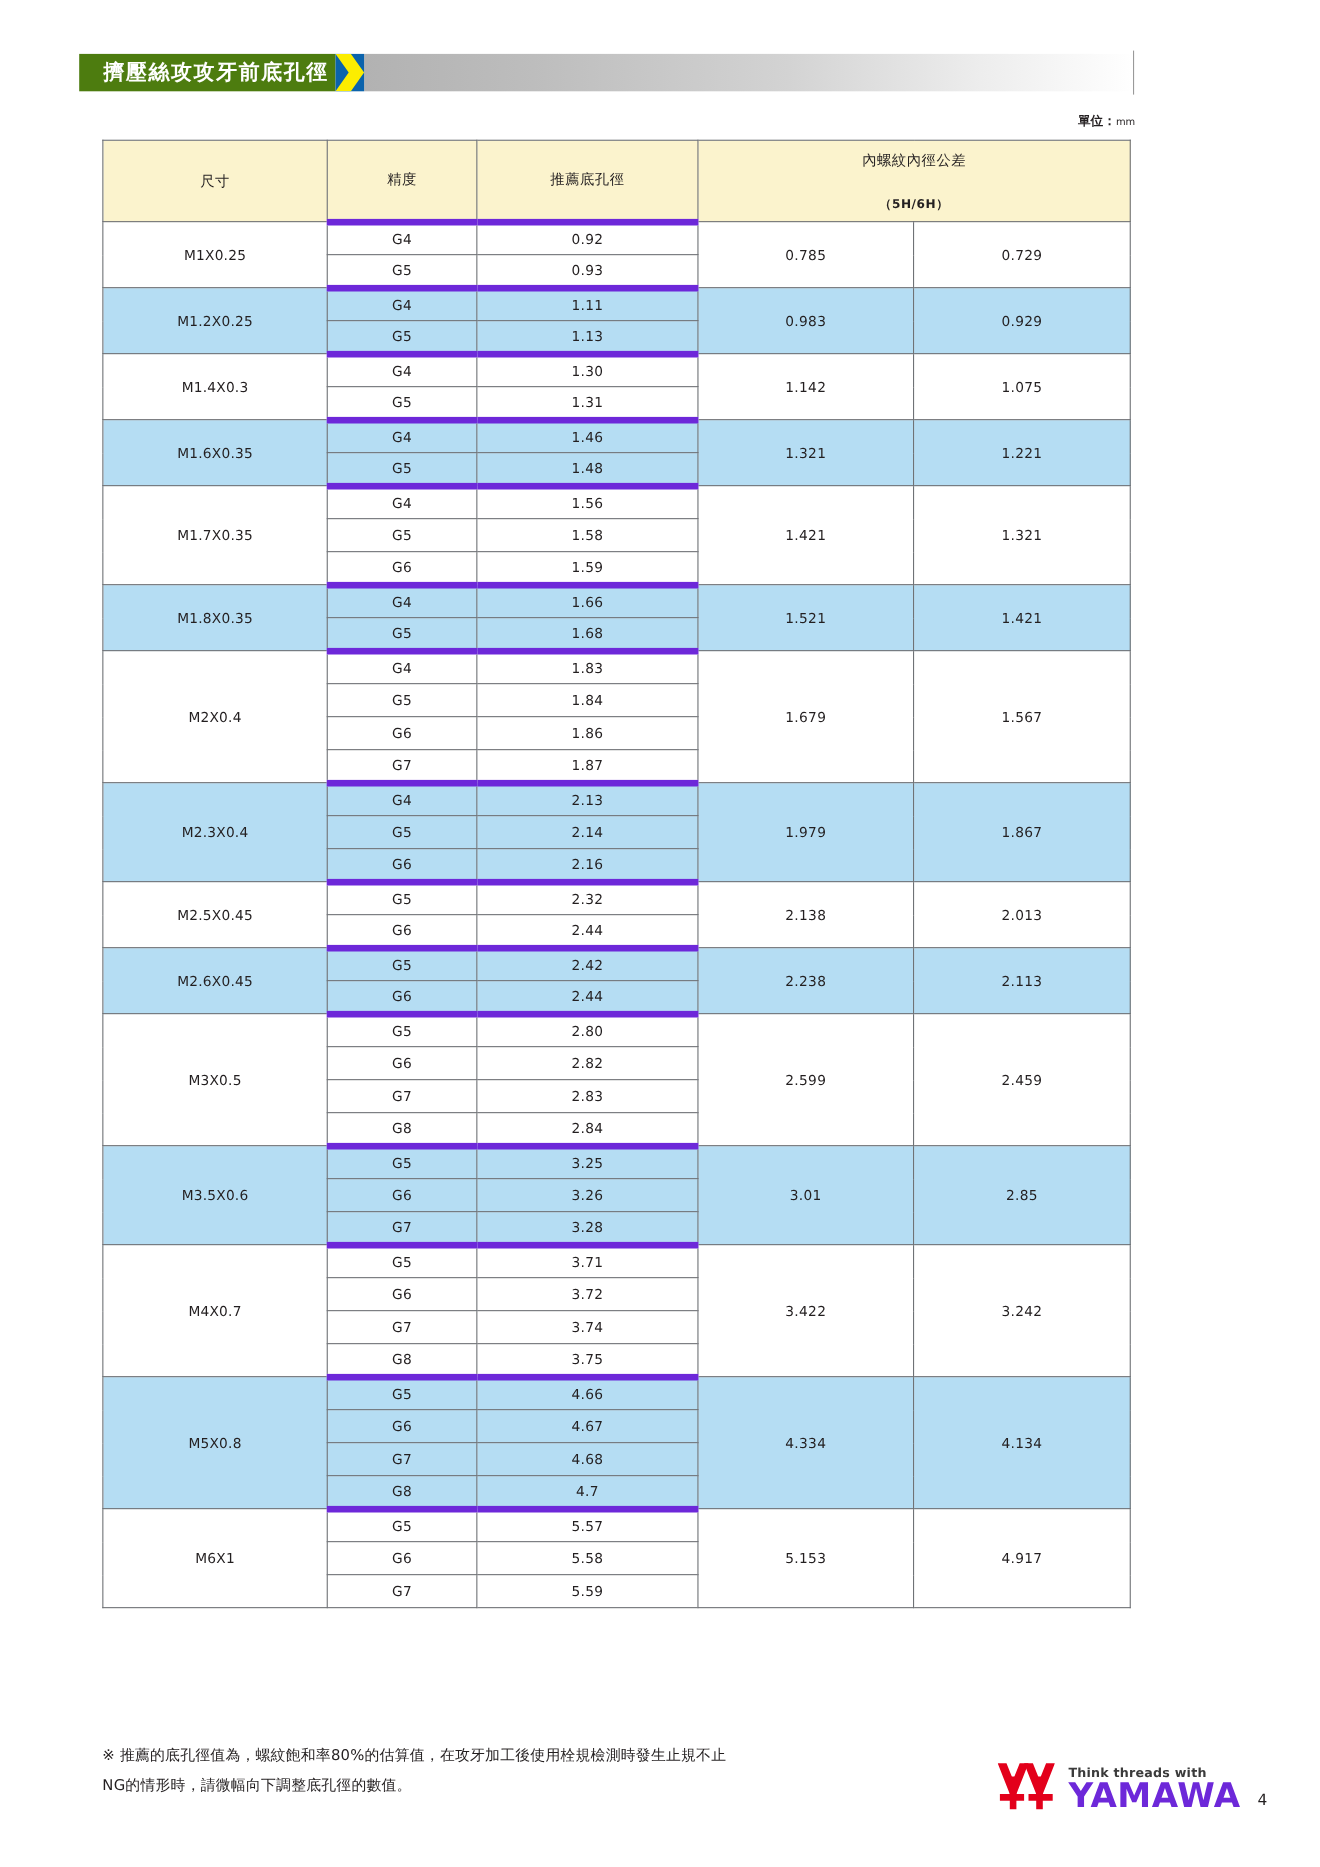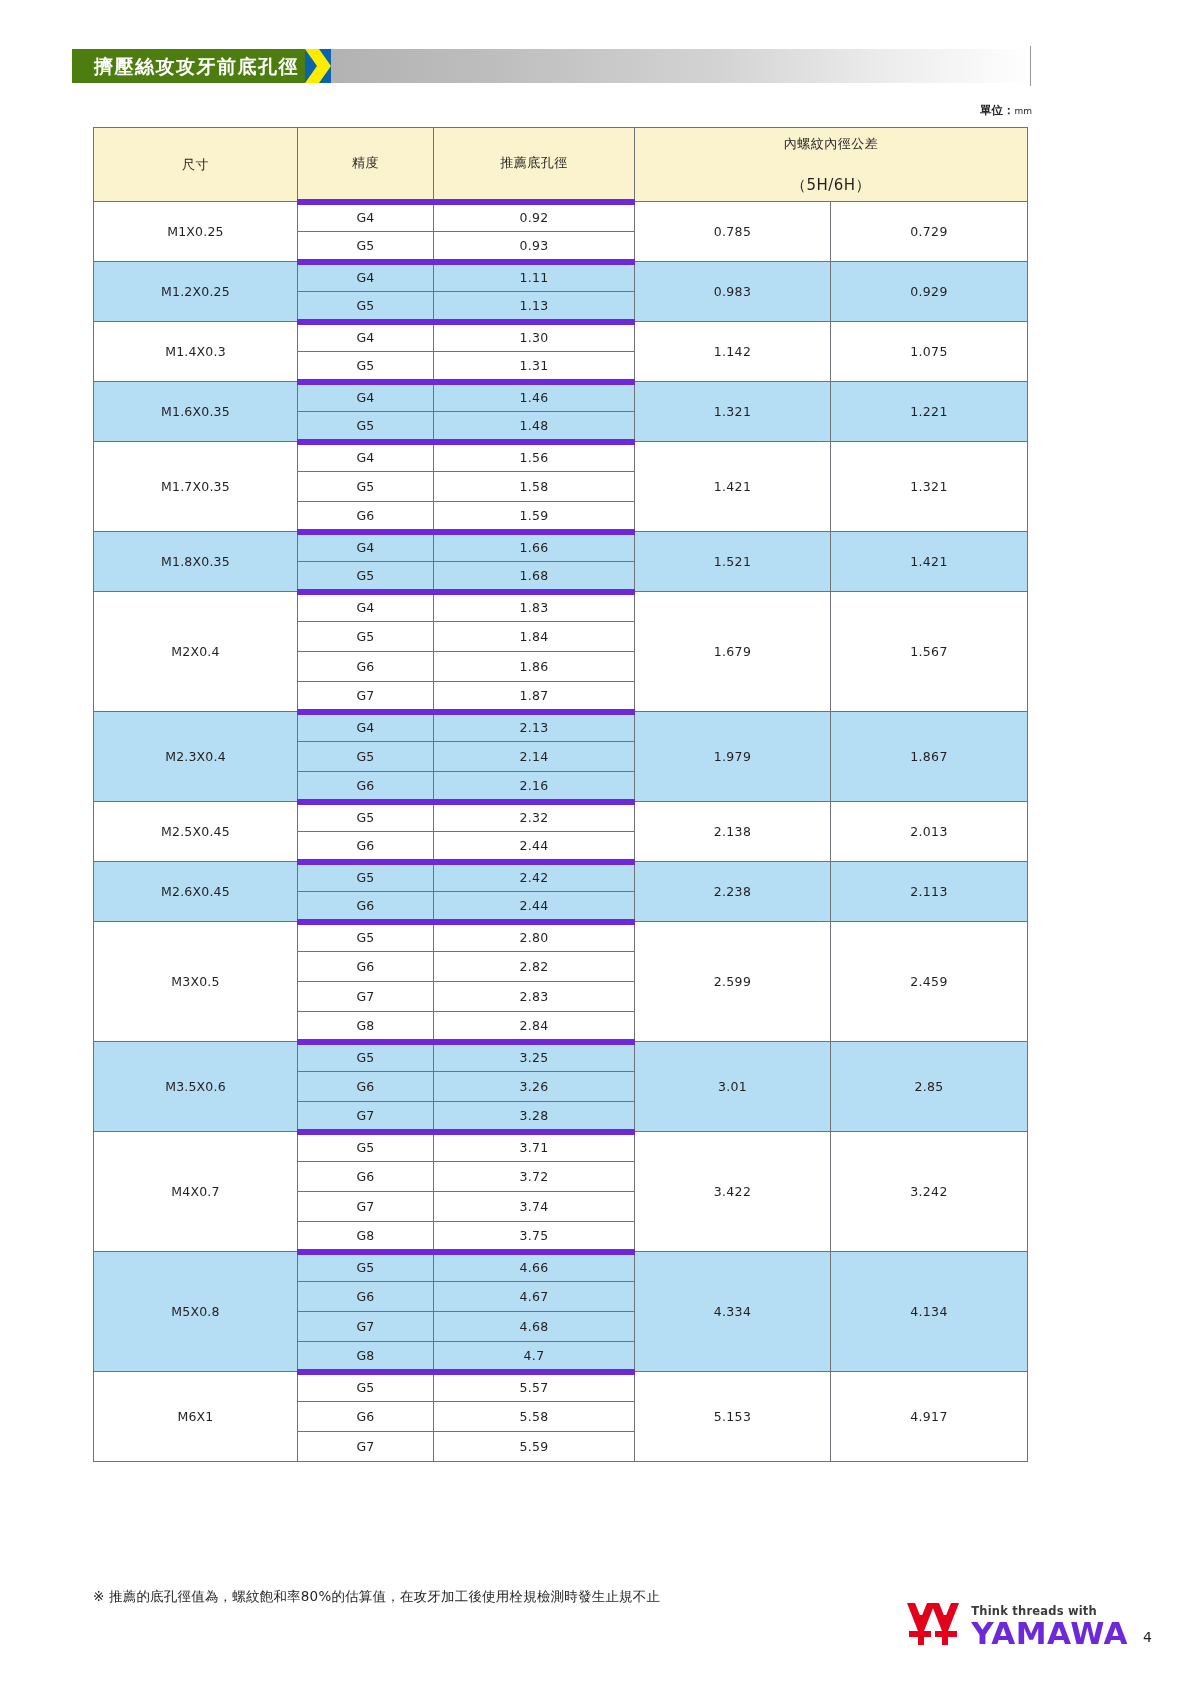--- a/index.html
+++ b/index.html
@@ -105,22 +105,23 @@
   }
   table.spec thead th {
     background: #fbf3cd;
     height: 74px;
     font-weight: normal;
     font-size: 13px;
     letter-spacing: 0.5px;
   }
   thead th .sub {
     display: block;
-    font-size: 15px;
+    font-size: 11px;
     margin-top: 23px;
+    font-weight: bold;
   }
 
   
   td.size-cell {
     font-size: 13px;
     letter-spacing: 0.2px;
   }
   
   td.prec, td.rec {
     height: 30px;
@@ -438,20 +439,21 @@
         <tr class="plain grp-last">
           <td class="prec">G7</td>
           <td class="rec">5.59</td>
         </tr>
       </tbody>
   </table>
 </div>
 
 <div class="footnote">
   <span class="ln">※ 推薦的底孔徑值為，螺紋飽和率80%的估算值，在攻牙加工後使用栓規檢測時發生止規不止</span>
+  <span class="ln">NG的情形時，請微幅向下調整底孔徑的數值。</span>
 </div>
 
 <div class="logo-block">
   <span class="logo-mark">
     <svg width="52" height="44" viewBox="0 0 52 44" aria-hidden="true">
       <g fill="#e3001b">
         <polygon points="0,2 8,2 14,17 20,2 28,2 17,30 11,30"></polygon>
         <polygon points="24,2 32,2 38,17 44,2 52,2 41,30 35,30"></polygon>
         <polygon points="2,30 24,30 24,36 2,36"></polygon>
         <polygon points="28,30 50,30 50,36 28,36"></polygon>

